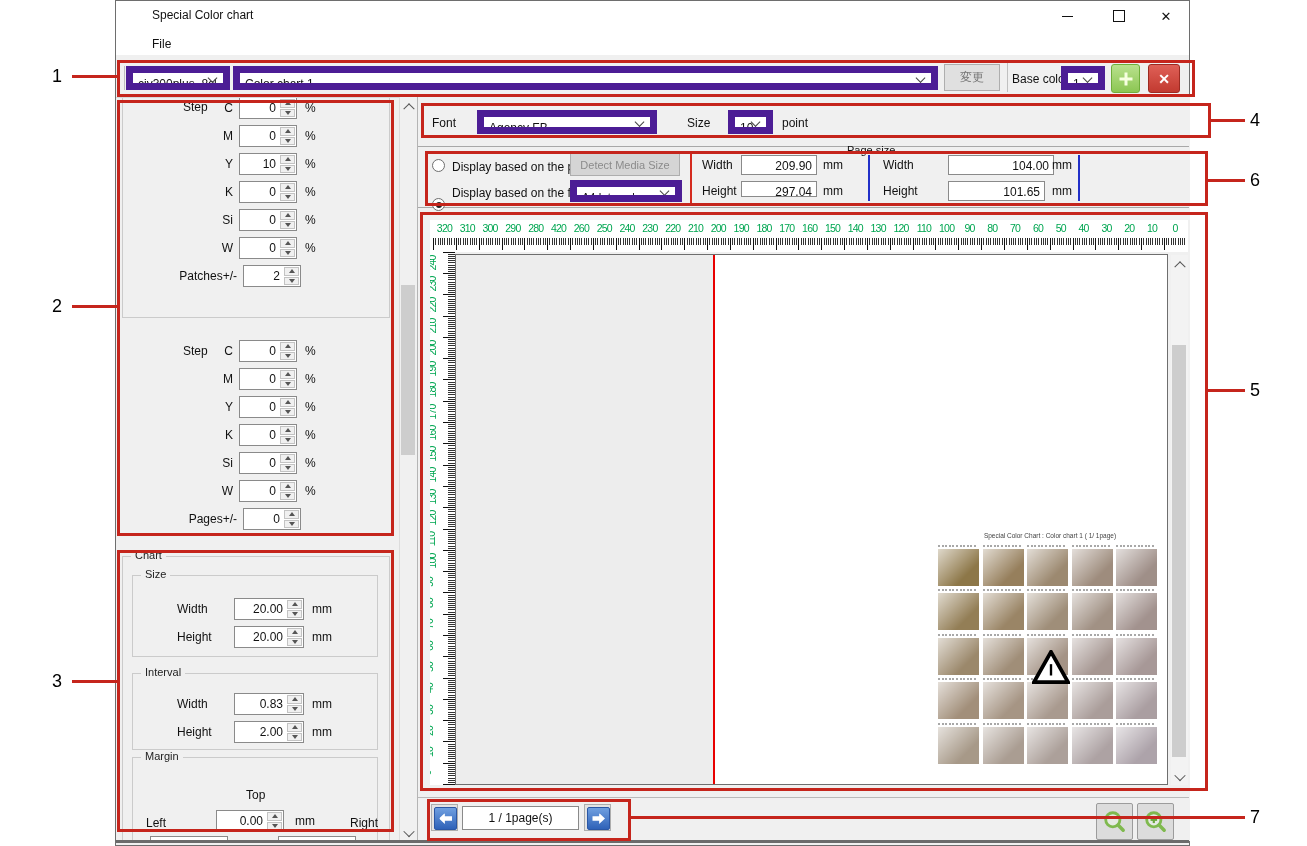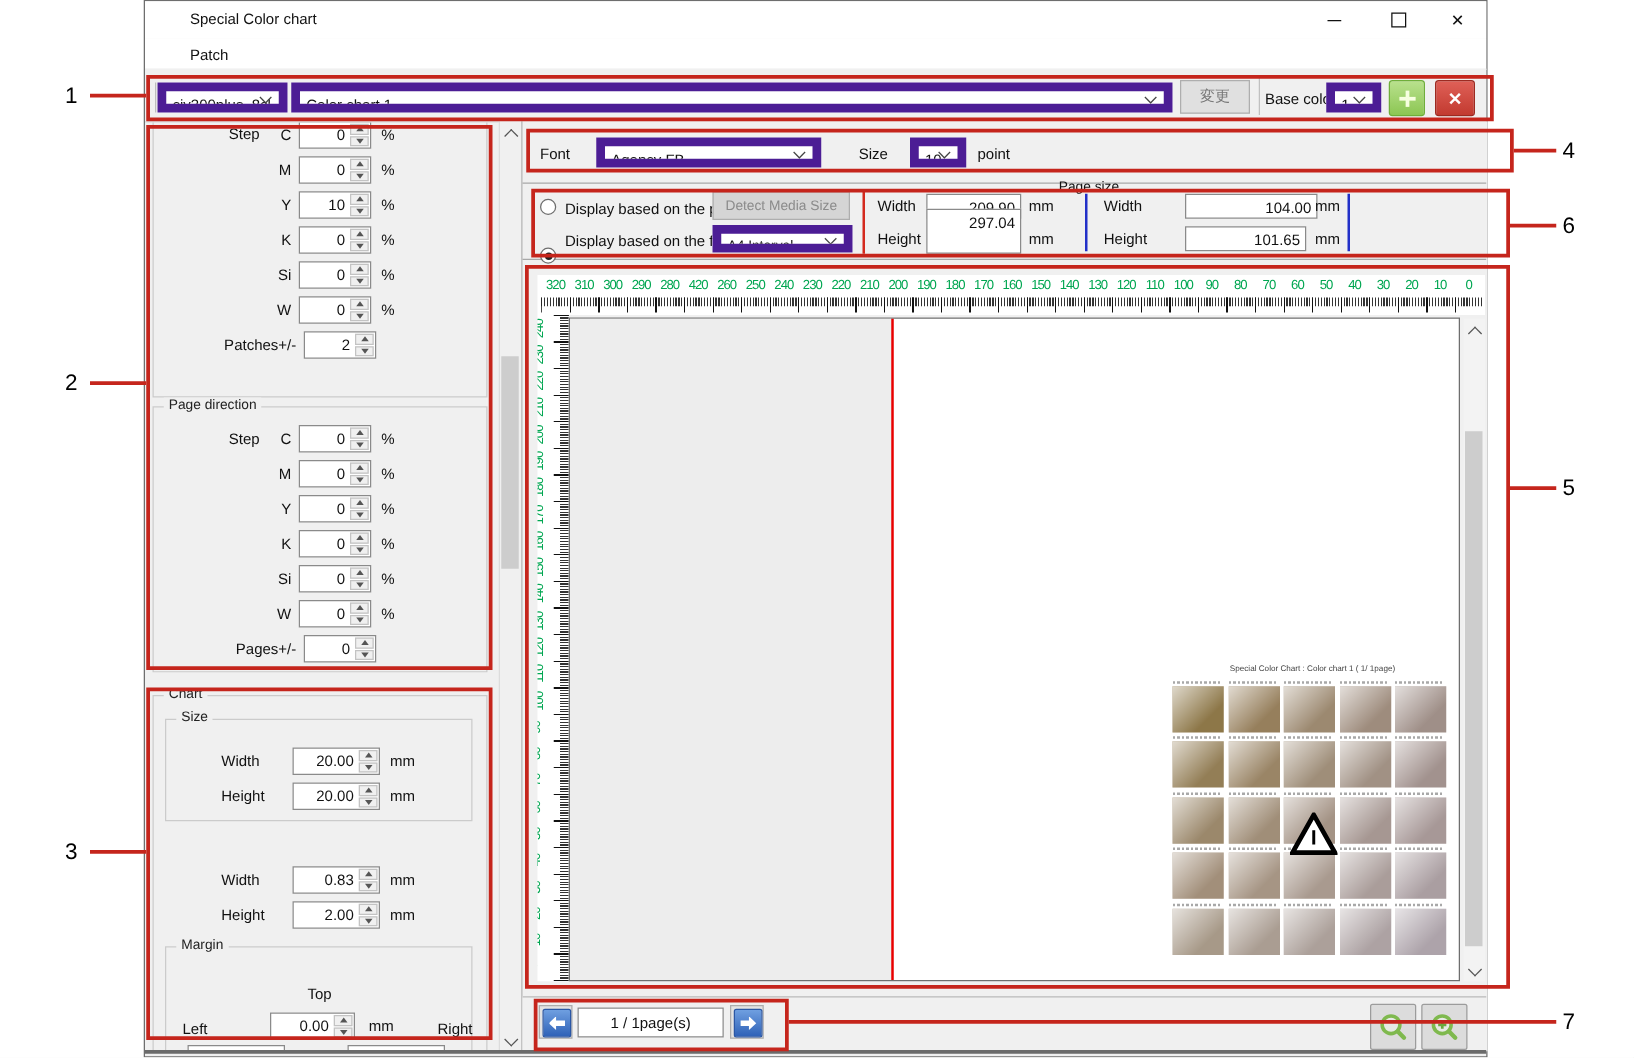--- a/index.html
+++ b/index.html
@@ -94,21 +94,21 @@
       <div class="glyph-min"></div>
     </div>
   <div class="abs winbtn" style="left:1096px;">
       <div class="glyph-max"></div>
     </div>
   <div class="abs winbtn" style="left:1143px;">
       <div class="glyph-close">✕</div>
     </div>
 
   <div class="abs menubar">
-    <div class="menu-item">Patch</div>
+    <div class="menu-item">File</div>
   </div>
 
   <div class="abs toolbar"></div>
   <div class="abs grip" style="left:119px;top:66px;height:24px;"></div>
   <div class="abs combo" style="left:126px;top:66px;width:104px;height:24px;">cjv300plus_8cl_ss</div>
   <div class="abs combo" style="left:233px;top:66px;width:705px;height:24px;">Color chart 1</div>
   <div class="abs btn" style="left:944px;top:64px;width:56px;height:27px;">変更</div>
   <div class="abs" style="left:1007px;top:62px;width:1px;height:30px;background:#c0c0c0;"></div>
   <div class="abs lbl" style="left:1012px;top:72px;width:51px;overflow:hidden;">Base color</div>
   <div class="abs combo" style="left:1061px;top:66px;width:44px;height:24px;">1</div>
@@ -191,23 +191,20 @@
           <span class="rl">Patches+/-</span>
           <div class="spin" style="width: 58px;">
             <div class="sv">2</div>
             <div class="ud">
               <div class="up"></div>
               <div class="dn"></div>
             </div>
           </div>
         </div>
       </div>
-    <div class="abs gb" style="left:6px;top:227px;width:268px;height:213px;">
-      <span class="gb-label">Page direction</span>
-    </div>
     <div class="abs lbl" style="left:67px;top:246px;">Step</div>
     <div class="abs rowcol" style="left:6px;top:242px;width:268px;" id="pd-rows">
         <div class="srow" style="padding-right: 63px;">
           <span class="rl">C</span>
           <div class="spin" style="width: 58px;">
             <div class="sv">0</div>
             <div class="ud">
               <div class="up"></div>
               <div class="dn"></div>
             </div>
@@ -306,20 +303,23 @@
           <div class="spin" style="width: 70px;">
             <div class="sv">20.00</div>
             <div class="ud">
               <div class="up"></div>
               <div class="dn"></div>
             </div>
           </div>
           <span class="unit">mm</span>
         </div>
       </div>
+    <div class="abs gb" style="left:16px;top:125px;width:246px;height:77px;">
+      <span class="gb-label">Interval</span>
+    </div>
     <div class="abs rowcol" style="left:16px;top:145px;width:246px;" id="interval-rows">
         <div class="srow" style="justify-content: flex-start; padding-left: 45px;">
           <span class="rl" style="width: 51px; text-align: left;">Width</span>
           <div class="spin" style="width: 70px;">
             <div class="sv">0.83</div>
             <div class="ud">
               <div class="up"></div>
               <div class="dn"></div>
             </div>
           </div>
@@ -381,21 +381,21 @@
   <div class="abs lbl" style="left:452px;top:160px;width:118px;overflow:hidden;">Display based on the pr</div>
   <div class="abs btn" style="left:570px;top:153px;width:110px;height:23px;font-size:11px;color:#8b8b8b;background:#d5d5d5;">Detect Media Size</div>
   <div class="abs radio checked" style="left:432px;top:185px;"></div>
   <div class="abs lbl" style="left:452px;top:186px;width:118px;overflow:hidden;">Display based on the fi</div>
   <div class="abs combo" style="left:570px;top:180px;width:112px;height:22px;font-size:11px;">A4 Interval</div>
   <div class="abs vline-red" style="left:690px;top:153px;height:50px;"></div>
   <div class="abs lbl" style="left:702px;top:158px;">Width</div>
   <div class="abs field" style="left:741px;top:155px;width:76px;height:20px;">209.90</div>
   <div class="abs lbl" style="left:823px;top:158px;">mm</div>
   <div class="abs lbl" style="left:702px;top:184px;">Height</div>
-  <div class="abs field" style="left:741px;top:167px;width:76px;height:36px;">297.04</div>
+  <div class="abs field" style="left:741px;top:181px;width:76px;height:16px;">297.04</div>
   <div class="abs lbl" style="left:823px;top:184px;">mm</div>
   <div class="abs lbl" style="left:847px;top:144px;font-size:11px;">Page size</div>
   <div class="abs vline-blue" style="left:868px;top:155px;height:46px;"></div>
   <div class="abs lbl" style="left:883px;top:158px;">Width</div>
   <div class="abs field" style="left:948px;top:155px;width:106px;height:20px;">104.00</div>
   <div class="abs lbl" style="left:1052px;top:158px;">mm</div>
   <div class="abs lbl" style="left:883px;top:184px;">Height</div>
   <div class="abs field" style="left:948px;top:181px;width:97px;height:20px;">101.65</div>
   <div class="abs lbl" style="left:1052px;top:184px;">mm</div>
   <div class="abs vline-blue" style="left:1078px;top:155px;height:46px;"></div>

